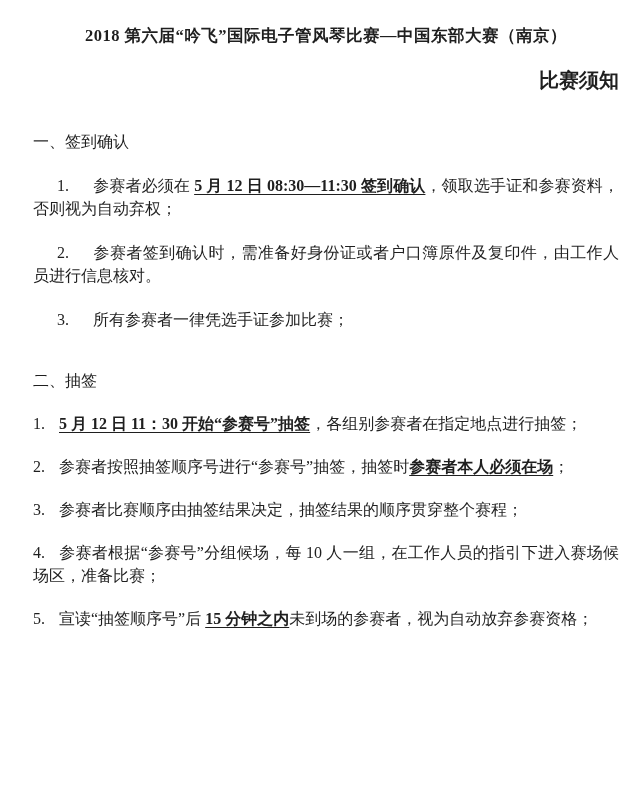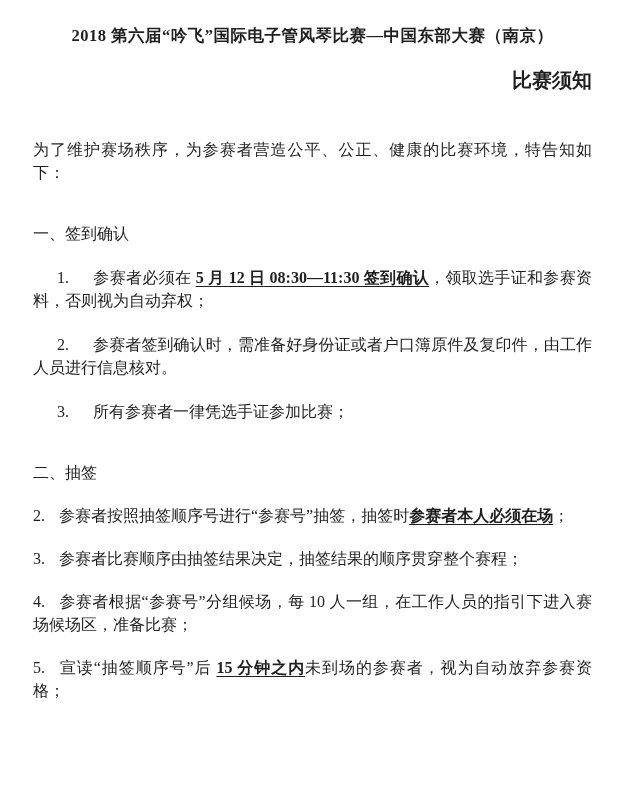--- a/index.html
+++ b/index.html
@@ -9,21 +9,21 @@
   }
   .page {
     width: 640px;
     height: 714px;
     box-sizing: border-box;
     background: #ffffff;
     color: #1f1f1f;
     font-family: "Liberation Serif", "DejaVu Serif", serif;
     font-size: 16px;
     line-height: 23px;
-    padding: 24px 48px 0 33px;
+    padding: 24px 21px 0 33px;
     overflow: hidden;
   }
   .title {
     text-align: center;
     font-weight: bold;
     font-size: 16.5px;
     letter-spacing: 0.5px;
     margin: 0;
   }
   .subtitle {
@@ -71,36 +71,36 @@
   }
 </style>
 </head>
 <body>
 
 <div class="page">
 
   <p class="title">2018 第六届“吟飞”国际电子管风琴比赛—中国东部大赛（南京）</p>
   <p class="subtitle">比赛须知</p>
 
-  <p class="intro">为了维护赛场秩序，为参赛者营造公平、公正、健康的比赛环境，特告知如下：</p>
 
   <div class="sec1">
     <p class="section-heading">一、签到确认</p>
 
     <p class="item"><span class="num">1.</span><span>参赛者必须在 </span><span class="em">5 月 12 日 08:30—11:30 签到确认</span><span>，领取选手证和参赛资料，否则视为自动弃权；</span></p>
 
     <p class="item"><span class="num">2.</span><span>参赛者签到确认时，需准备好身份证或者户口簿原件及复印件，由工作人员进行信息核对。</span></p>
 
     <p class="item"><span class="num">3.</span><span>所有参赛者一律凭选手证参加比赛；</span></p>
 
   </div>
 
   <div class="sec2">
     <p class="section-heading second">二、抽签</p>
 
+    <p class="item"><span class="num">1.</span><span class="em">5 月 12 日 11：30 开始“参赛号”抽签</span><span>，各组别参赛者在指定地点进行抽签；</span></p>
 
     <p class="item"><span class="num">2.</span><span>参赛者按照抽签顺序号进行“参赛号”抽签，抽签时</span><span class="em">参赛者本人必须在场</span><span>；</span></p>
 
     <p class="item"><span class="num">3.</span><span>参赛者比赛顺序由抽签结果决定，抽签结果的顺序贯穿整个赛程；</span></p>
 
     <p class="item"><span class="num">4.</span><span>参赛者根据“参赛号”分组候场，每 10 人一组，在工作人员的指引下进入赛场候场区，准备比赛；</span></p>
 
     <p class="item"><span class="num">5.</span><span>宣读“抽签顺序号”后 </span><span class="em">15 分钟之内</span><span>未到场的参赛者，视为自动放弃参赛资格；</span></p>
   </div>
 

